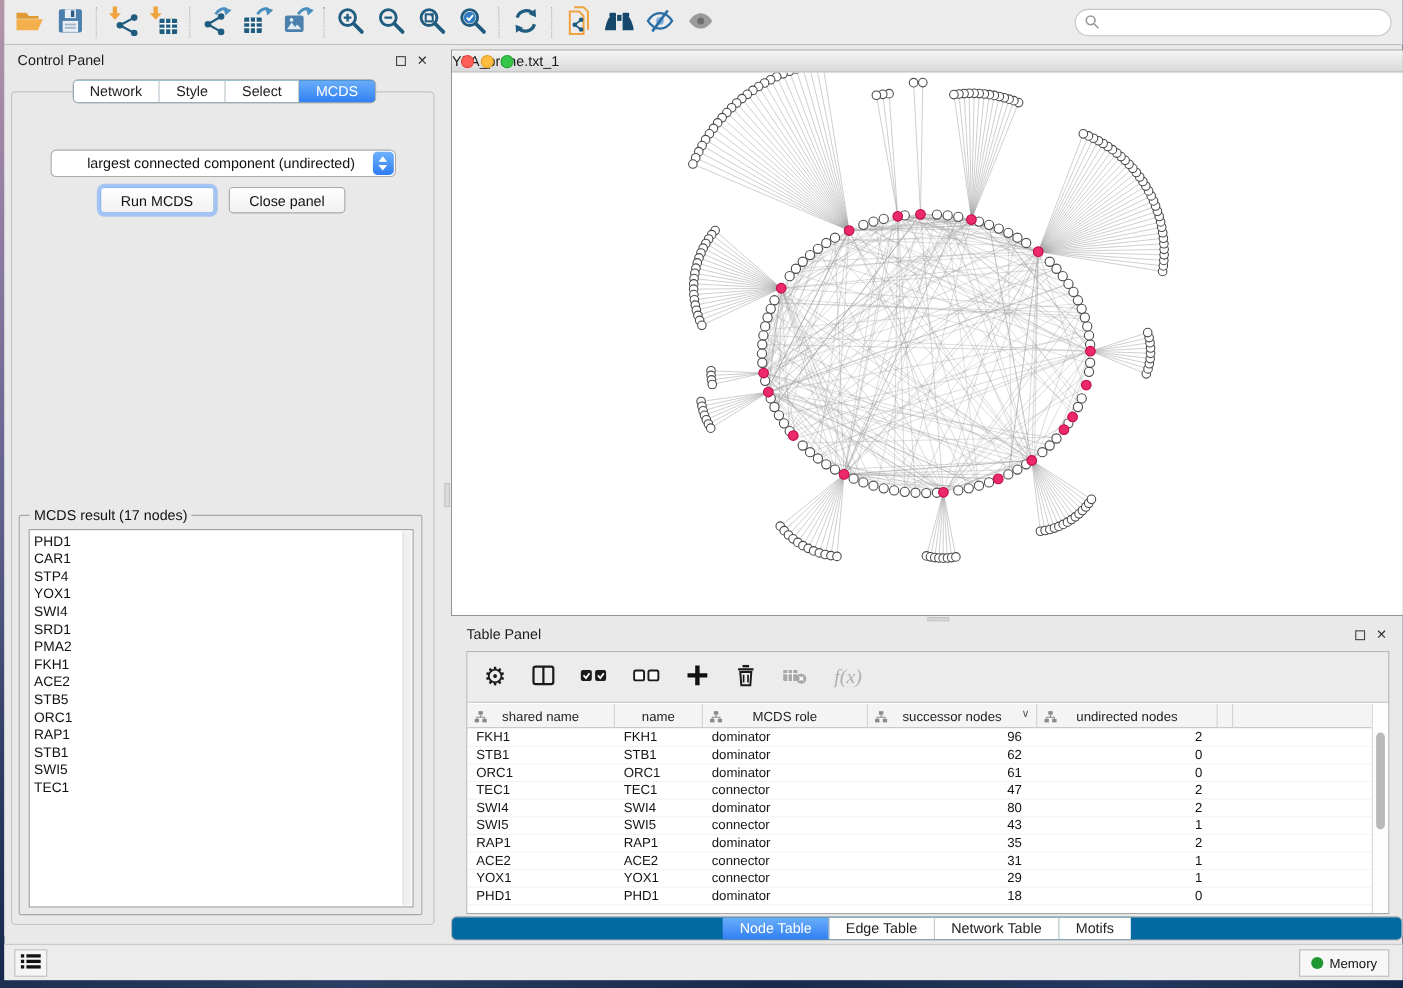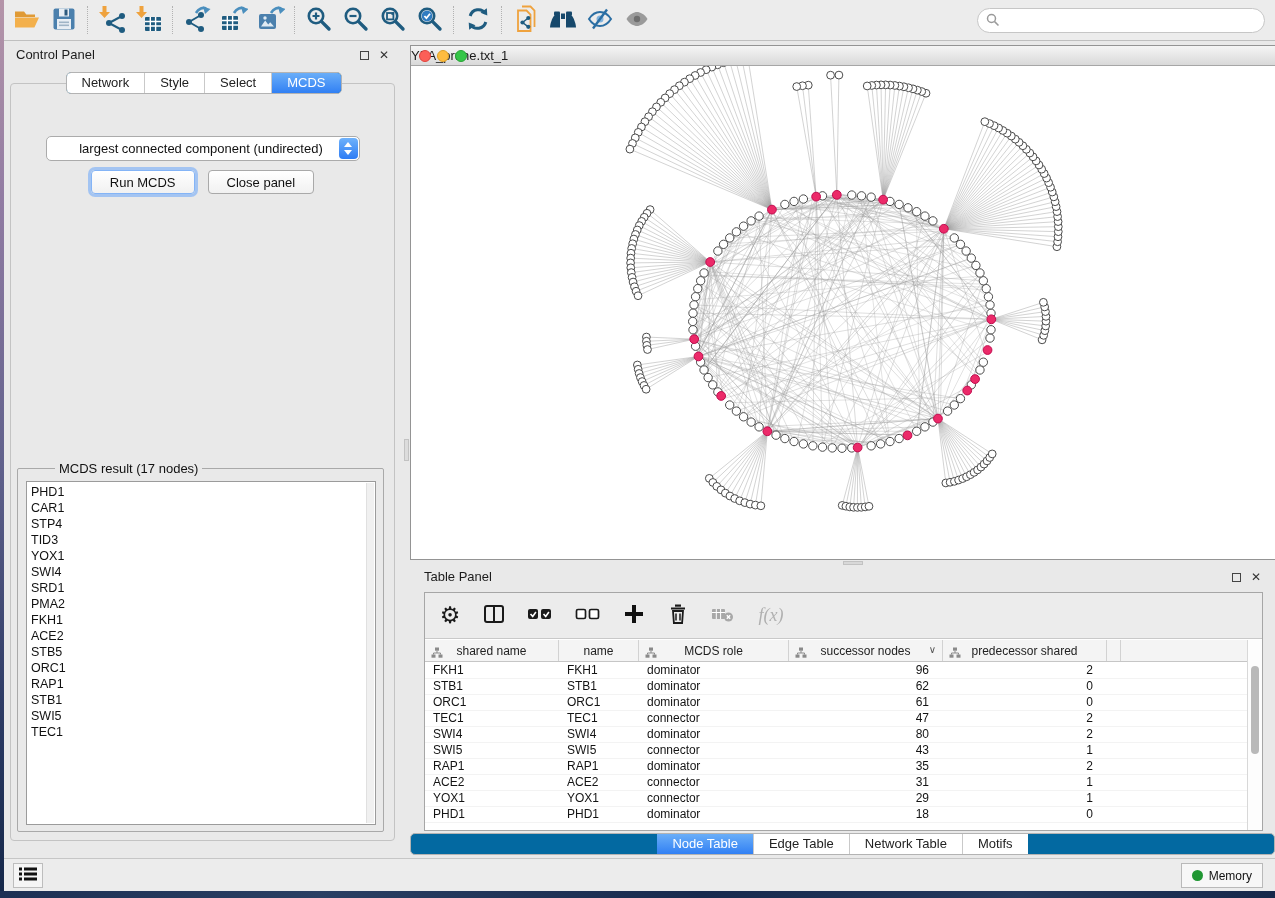--- a/index.html
+++ b/index.html
@@ -45,21 +45,21 @@
   .stepper{width:19px;height:21px;margin-right:1px;border-radius:4px;
     background:linear-gradient(#6fb2fb,#2e7cf4);display:flex;flex-direction:column;
     align-items:center;justify-content:center;gap:3px;}
   .stepper .up{width:0;height:0;border-left:4px solid transparent;border-right:4px solid transparent;border-bottom:5px solid #fff;}
   .stepper .dn{width:0;height:0;border-left:4px solid transparent;border-right:4px solid transparent;border-top:5px solid #fff;}
   .btnrow{position:absolute;top:86px;left:0;right:0;display:flex;justify-content:center;gap:13px;}
   .mac-btn{height:24px;padding:0 18px;font-family:"Liberation Sans",sans-serif;font-size:13px;color:#111;
     background:linear-gradient(#ffffff,#f1f1f1);border:1px solid #a9a9a9;border-radius:4px;}
   .mac-btn.focused{box-shadow:0 0 0 3px rgba(105,165,250,.55);border-color:#84b4f6;}
   .groupbox{position:absolute;left:6px;right:10px;top:384px;bottom:8px;border:1px solid #a9a9a9;border-radius:2px;}
-  .legend{position:absolute;top:-8px;left:9px;background:#e9e9e9;padding:0 4px;font-size:13px;color:#111;margin-left:28px;}
+  .legend{position:absolute;top:-8px;left:9px;background:#e9e9e9;padding:0 4px;font-size:13px;color:#111;}
   .mcds-list{position:absolute;left:8px;right:7px;top:12px;bottom:6px;background:#fff;
     border:1px solid #9b9b9b;overflow:hidden;padding:2px 0 0 4px;}
   .mcds-item{font-size:12.5px;line-height:16px;color:#111;}
   .list-track{position:absolute;top:1px;bottom:1px;right:1px;width:8px;background:#f0f0f0;border-left:1px solid #e0e0e0;}
   
   #vsplit{position:absolute;left:399px;width:7px;top:41px;bottom:40px;background:#e9e9e9;}
   #vsplit .grip{position:absolute;top:398px;left:1px;width:5px;height:22px;background:#dcdcdc;border:1px solid #c2c2c2;}
   #hsplit{position:absolute;left:0;right:0;top:519px;height:6px;background:#e9e9e9;}
   #hsplit .grip{position:absolute;left:50%;top:1px;width:20px;height:4px;background:#d8d8d8;border:1px solid #c2c2c2;}
   
@@ -322,21 +322,20 @@
         <button class="mac-btn focused">Run MCDS</button>
         <button class="mac-btn">Close panel</button>
       </div>
       <div class="groupbox">
         <span class="legend">MCDS result (17 nodes)</span>
         <div class="mcds-list" id="mcds-list">
           <div class="list-track"></div>
         <div class="mcds-item">PHD1</div>
             <div class="mcds-item">CAR1</div>
             <div class="mcds-item">STP4</div>
-            <div class="mcds-item">TID3</div>
             <div class="mcds-item">YOX1</div>
             <div class="mcds-item">SWI4</div>
             <div class="mcds-item">SRD1</div>
             <div class="mcds-item">PMA2</div>
             <div class="mcds-item">FKH1</div>
             <div class="mcds-item">ACE2</div>
             <div class="mcds-item">STB5</div>
             <div class="mcds-item">ORC1</div>
             <div class="mcds-item">RAP1</div>
             <div class="mcds-item">STB1</div>
@@ -1129,21 +1128,21 @@
             </div>
             <div class="th" style="width: 164px;">
               <span class="tree-ic"><svg width="12" height="12" viewBox="0 0 12 12">
                   <g fill="#8a8a8a">
                     <rect x="4" y="0.5" width="4" height="3.2"></rect>
                     <rect x="0.5" y="7.5" width="4" height="3.2"></rect>
                     <rect x="7.5" y="7.5" width="4" height="3.2"></rect>
                   </g>
                   <path d="M6 3.7v2.3M2.5 7.5V6h7v1.5" stroke="#8a8a8a" fill="none" stroke-width="1"></path>
                 </svg></span>
-              <span class="th-label">predecessor shared</span>
+              <span class="th-label">undirected nodes</span>
             </div>
             <div class="th" style="width: 14px;"></div>
           </div>
         <div class="tbody" id="tbody">
             <div class="tr">
               <div class="td" style="width: 134px;">FKH1</div>
               <div class="td" style="width: 80px;">FKH1</div>
               <div class="td" style="width: 150px;">dominator</div>
               <div class="td num" style="width: 154px;">96</div>
               <div class="td num" style="width: 164px;">2</div>

